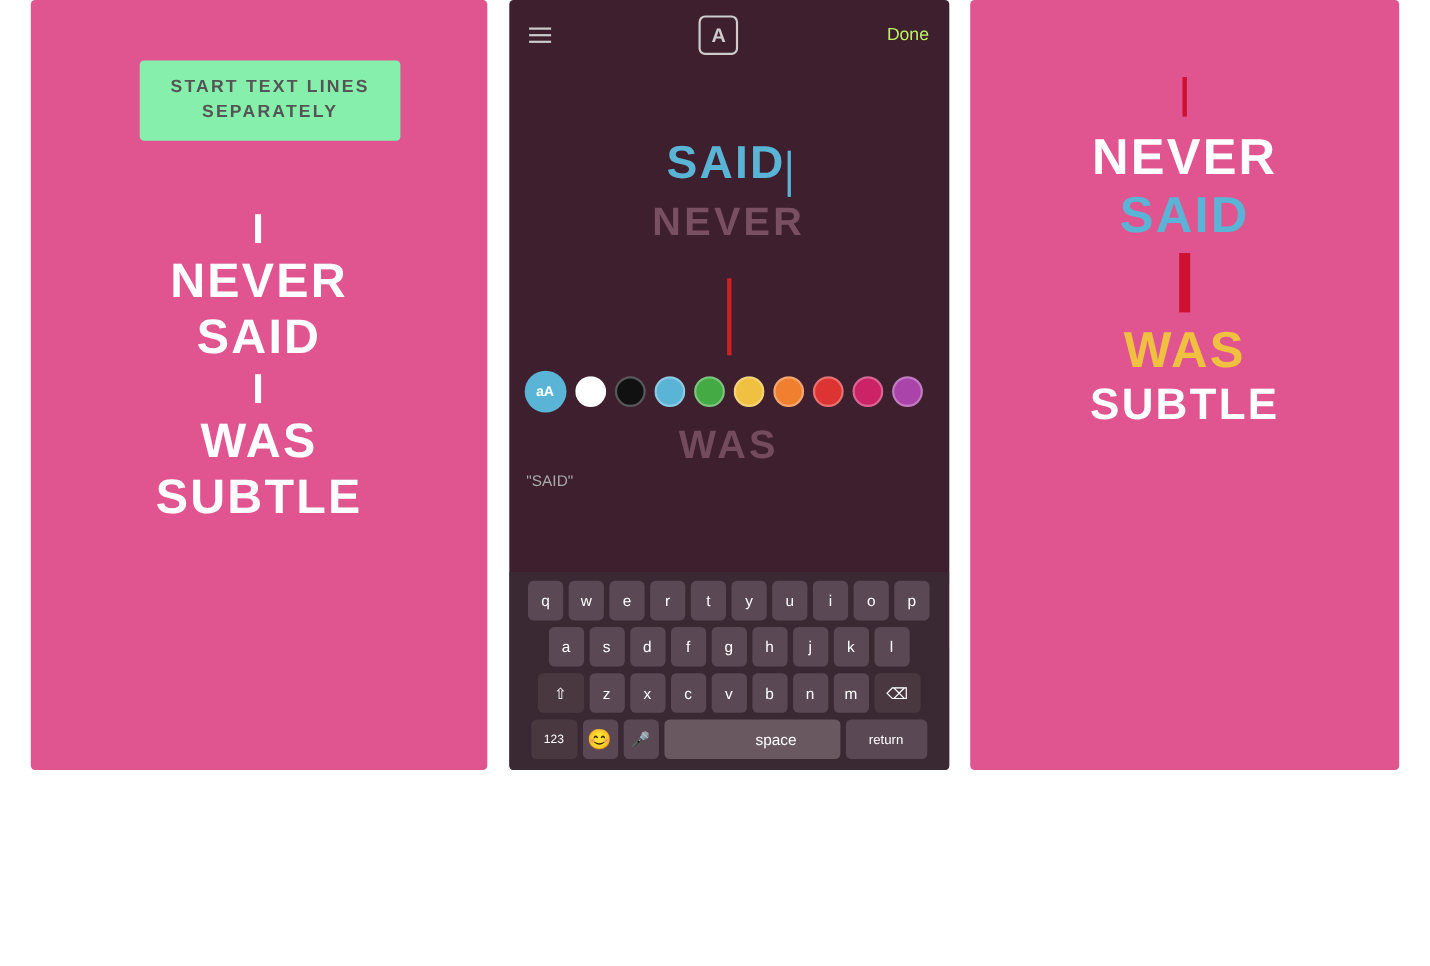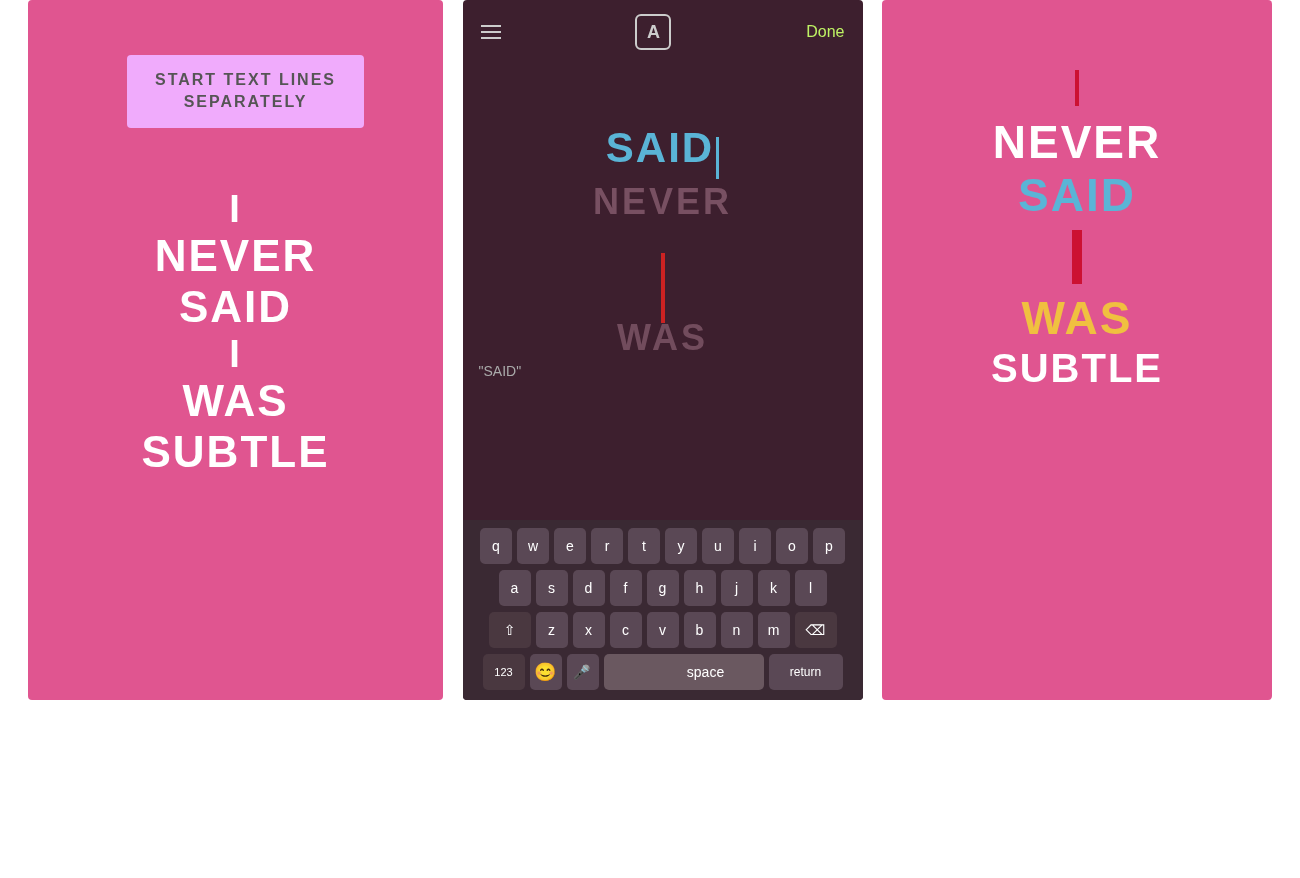--- a/index.html
+++ b/index.html
@@ -37,21 +37,21 @@
       border-radius: 4px;
       position: relative;
       display: flex;
       flex-direction: column;
       align-items: center;
       justify-content: flex-start;
       overflow: hidden;
     }
 
     .callout-box-top {
-      background: #f0abfc;
+      background: #86efac;
       border-radius: 4px;
       padding: 14px 28px;
       text-align: center;
       margin-top: 55px;
       margin-left: 20px;
     }
 
     .callout-box-top span {
       font-size: 16px;
       font-weight: 700;
@@ -413,20 +413,32 @@
       </div>
 
       <div class="phone-text-area">
         <div>
           <span style="font-size:42px;font-weight:900;color:#5ab4d6;letter-spacing:2px;">SAID</span><span class="cursor-bar-top"></span>
         </div>
         <div class="never-text-faded">NEVER</div>
         <div class="cursor-bar-mid"></div>
       </div>
 
+      <div class="color-picker-row">
+        <div class="aa-btn">aA</div>
+        <div class="color-circle" style="background:#ffffff;"></div>
+        <div class="color-circle" style="background:#111111;"></div>
+        <div class="color-circle" style="background:#5ab4d6;"></div>
+        <div class="color-circle" style="background:#44aa44;"></div>
+        <div class="color-circle" style="background:#f0c040;"></div>
+        <div class="color-circle" style="background:#f08030;"></div>
+        <div class="color-circle" style="background:#dd3333;"></div>
+        <div class="color-circle" style="background:#cc2266;"></div>
+        <div class="color-circle" style="background:#aa44aa;"></div>
+      </div>
 
       <div class="was-faded">WAS</div>
       <div class="selected-word-label">"SAID"</div>
 
       <div class="callout-box-bottom">
         <span>EDIT EACH LINE</span>
       </div>
 
       <div class="keyboard">
         <div class="key-row">

